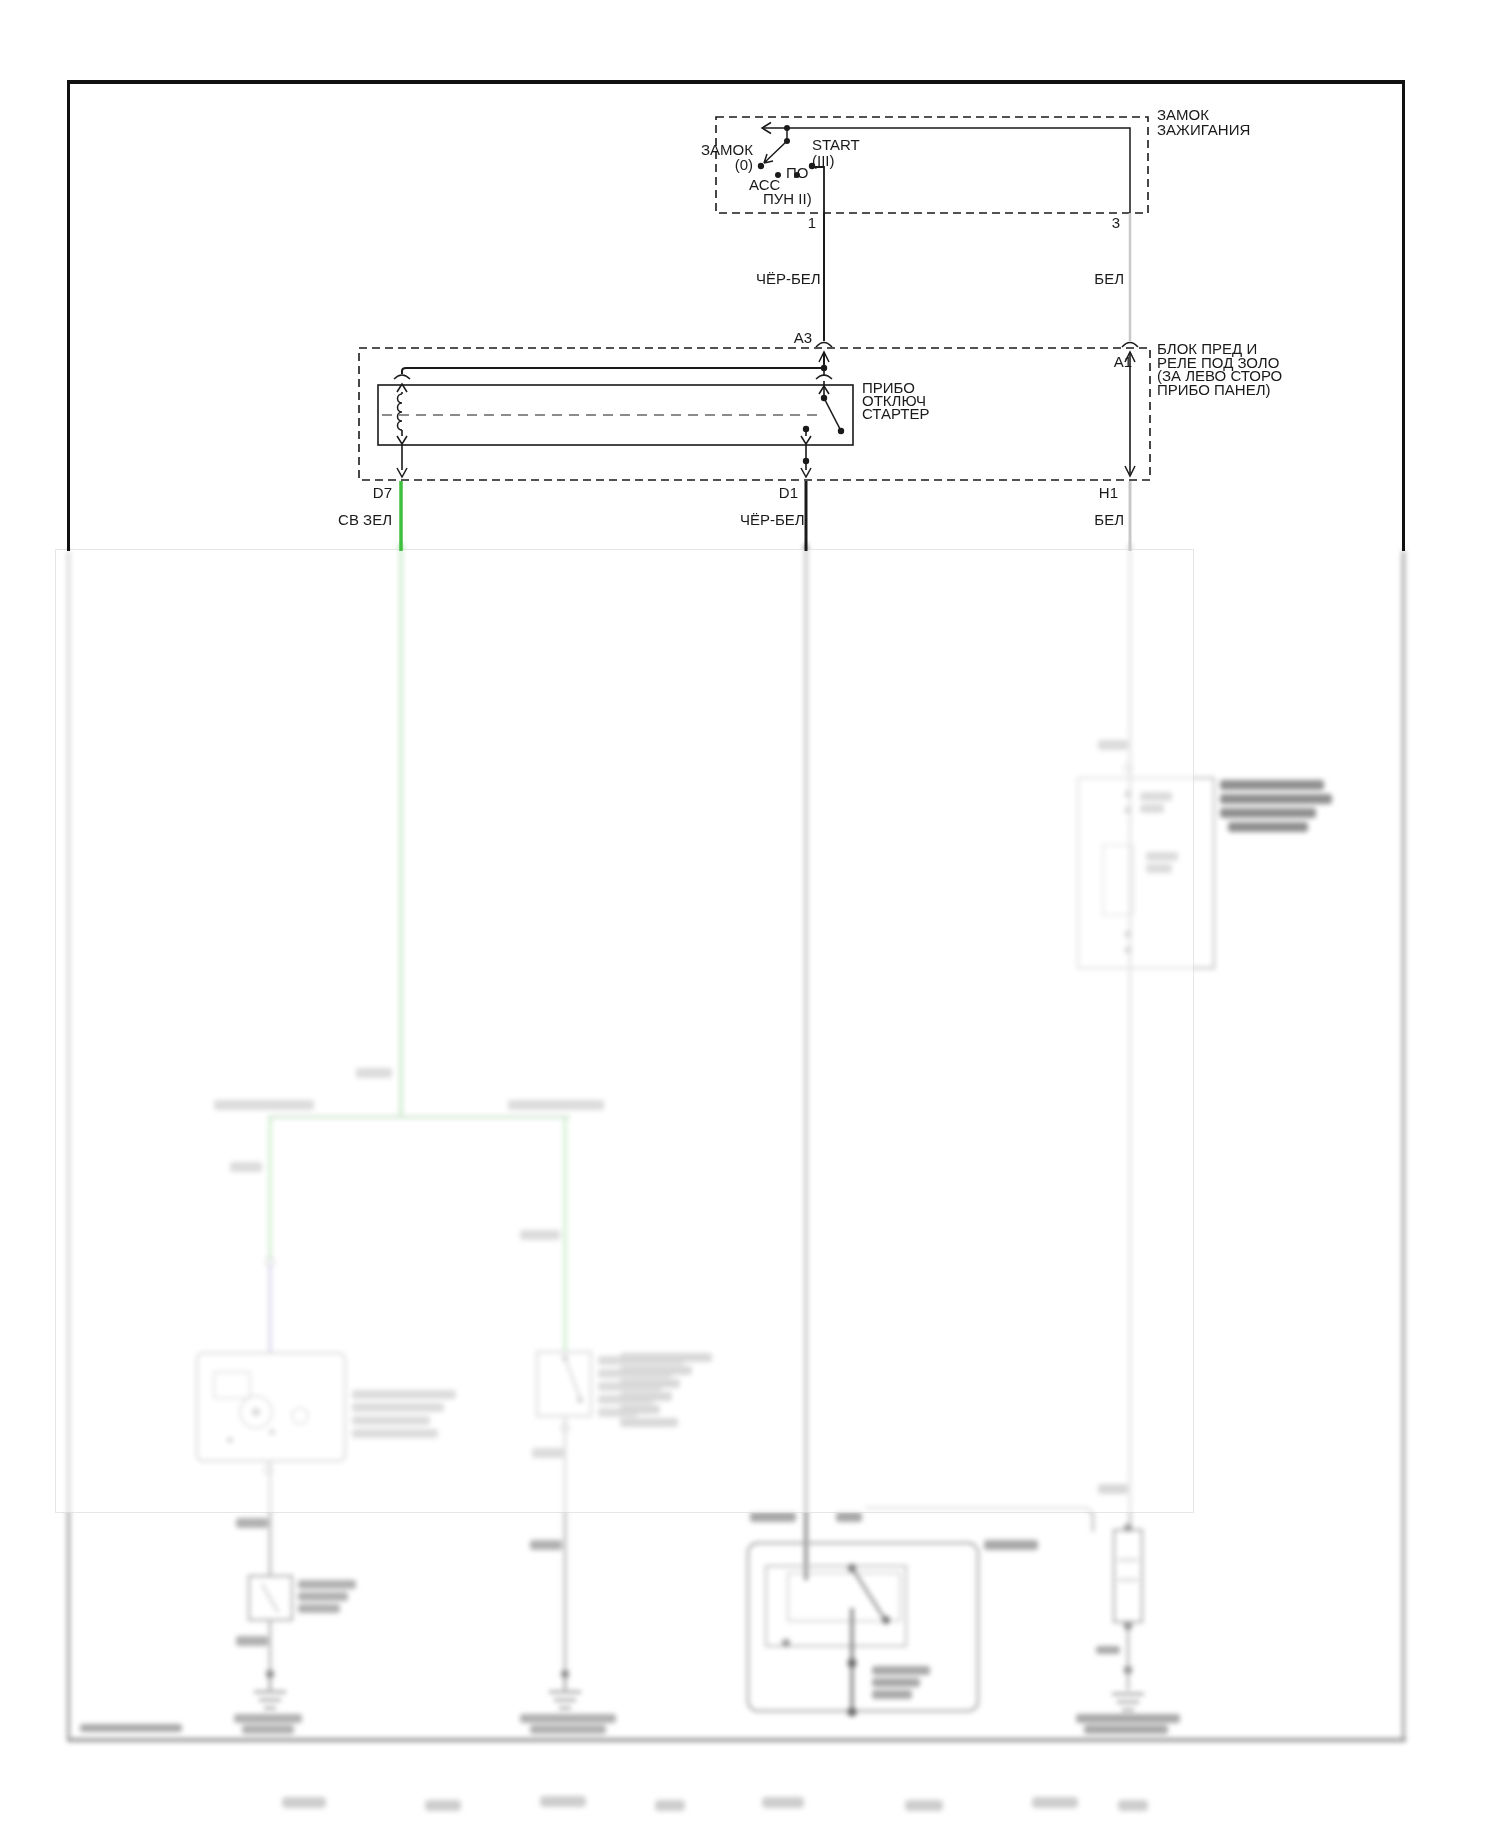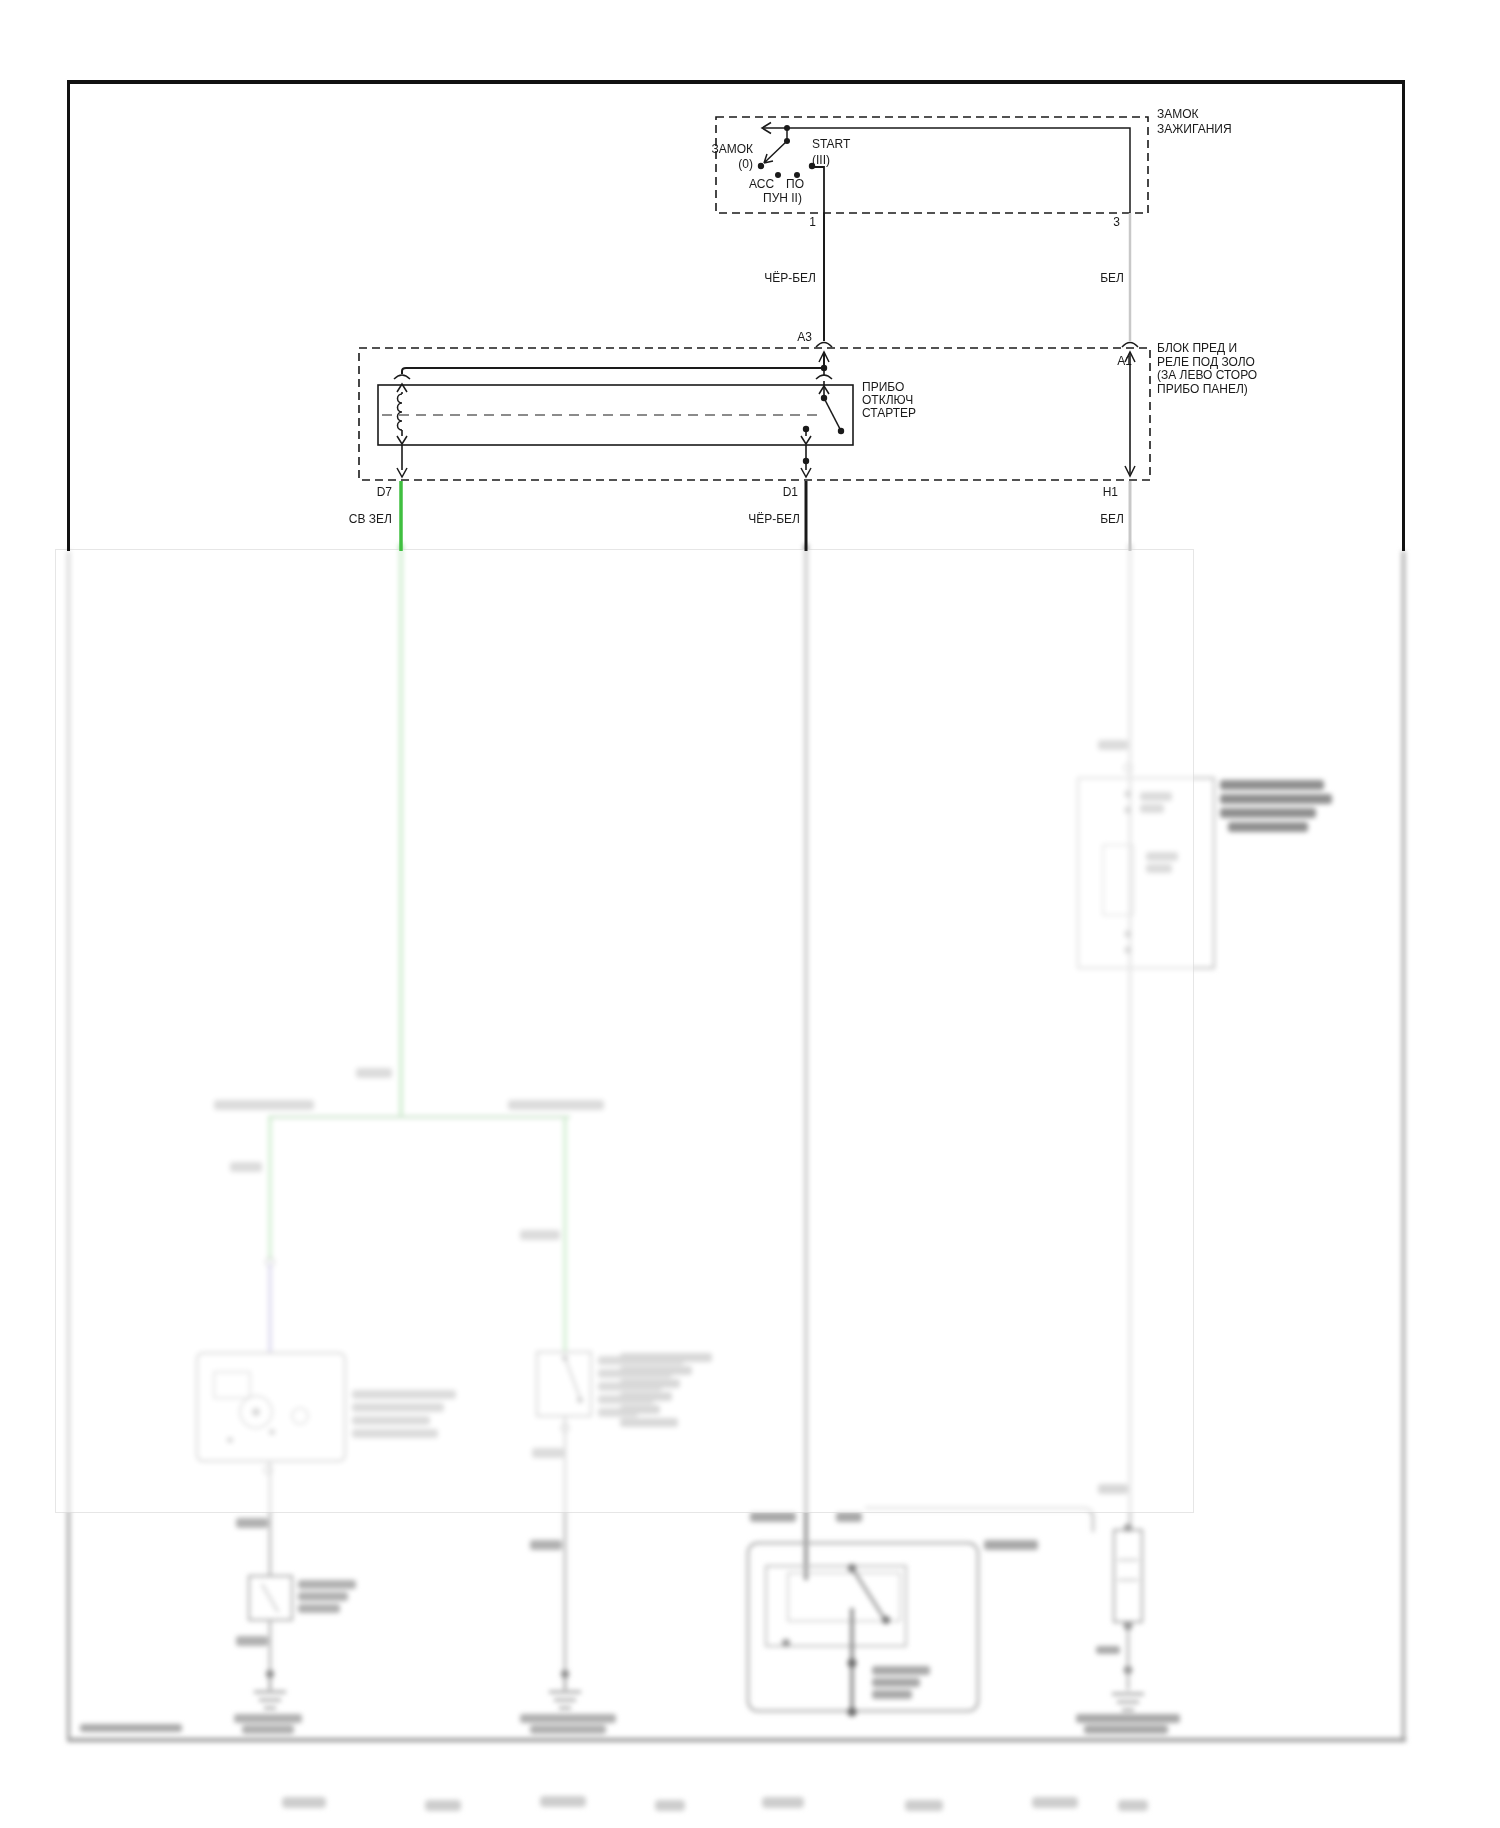--- a/index.html
+++ b/index.html
@@ -1,19 +1,19 @@
 <!DOCTYPE html>
 <html><head>
 <meta charset="utf-8">
 <style>
   html,body{margin:0;padding:0;background:#ffffff;}
   #canvas{position:relative;width:1500px;height:1828px;background:#ffffff;overflow:hidden;
           font-family:"Liberation Sans",sans-serif;}
   svg{position:absolute;left:0;top:0;}
-  .lbl{position:absolute;font-size:12px;line-height:13.5px;color:#1a1a1a;white-space:nowrap;}
+  .lbl{position:absolute;font-size:15px;line-height:13.5px;color:#1a1a1a;white-space:nowrap;}
   .r{text-align:right;}
   .blur-layer{position:absolute;left:0;top:0;width:1500px;height:1828px;filter:blur(2.6px);}
   .veil{position:absolute;left:55px;top:549px;width:1137px;height:962px;
         background:rgba(255,255,255,0.55);border:1px solid rgba(190,190,190,0.38);}
 </style>
 </head>
 <body>
 
 <div id="canvas">
 
@@ -251,21 +251,21 @@
   </svg>
 
   <div class="lbl" style="left:1157px;top:108px;">ЗАМОК</div>
   <div class="lbl" style="left:1157px;top:123px;">ЗАЖИГАНИЯ</div>
 
   <div class="lbl r" style="left:693px;top:143px;width:60px;">ЗАМОК</div>
   <div class="lbl r" style="left:693px;top:158px;width:60px;">(0)</div>
   <div class="lbl" style="left:812px;top:132px;margin-top:6px;">START</div>
   <div class="lbl" style="left:812px;top:147px;margin-top:7px;">(III)</div>
   <div class="lbl" style="left:749px;top:178px;">АСС</div>
-  <div class="lbl" style="left:786px;top:178px;">ПО</div>
+  <div class="lbl" style="left:786px;top:166px;">ПО</div>
   <div class="lbl" style="left:763px;top:192px;">ПУН II)</div>
 
   <div class="lbl r" style="left:800px;top:216px;width:16px;">1</div>
   <div class="lbl r" style="left:1104px;top:216px;width:16px;">3</div>
 
   <div class="lbl r" style="left:756px;top:272px;width:60px;">ЧЁР-БЕЛ</div>
   <div class="lbl r" style="left:1064px;top:272px;width:60px;">БЕЛ</div>
 
   <div class="lbl r" style="left:776px;top:331px;width:36px;">A3</div>
   <div class="lbl r" style="left:1096px;top:331px;width:36px;margin-top:24px;">A1</div>

